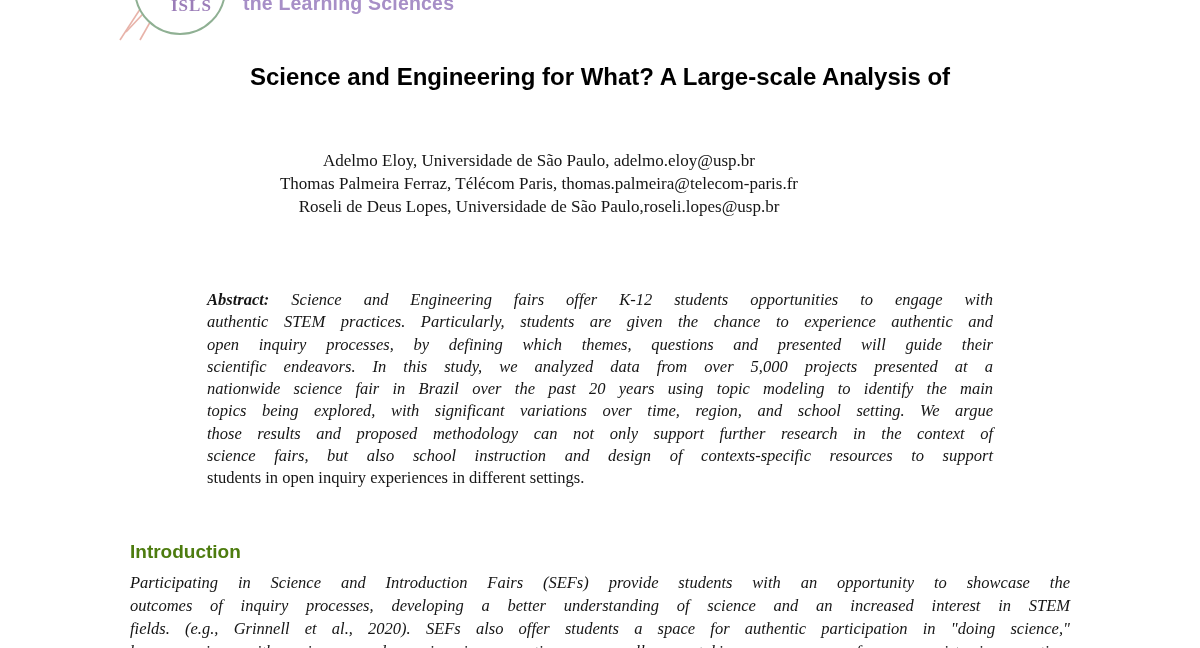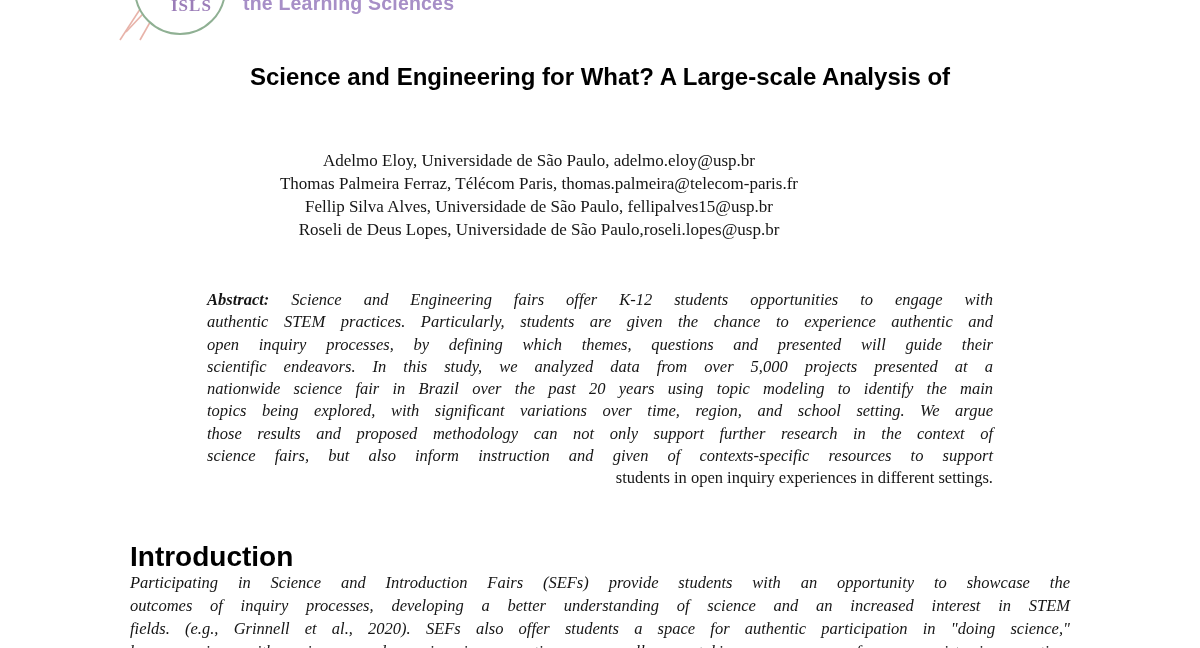--- a/index.html
+++ b/index.html
@@ -52,29 +52,29 @@
     color: #151515;
   }
 
   
   .abstract-block {
     position: absolute; left: 207px; top: 289px; width: 786px;
     font-size: 16.5px; line-height: 22.3px;
     color: #151515;
   }
   .jline { text-align: justify; text-align-last: justify; white-space: normal; font-style: italic; }
-  .jline-last { text-align: right; }
+  .jline-last { text-align: left; }
   .abs-label { font-weight: bold; }
 
   
   .intro-heading {
     position: absolute; left: 130px; top: 541px;
     font-family: "Liberation Sans", sans-serif;
-    font-weight: bold; font-size: 28px;
-    color: #000000;
+    font-weight: bold; font-size: 19px;
+    color: #4d7c0f;
   }
   .intro-block {
     position: absolute; left: 130px; top: 571px; width: 940px;
     font-size: 16.5px; line-height: 23px;
     color: #151515;
   }
 </style>
 </head>
 <body>
 
@@ -89,33 +89,32 @@
   <div class="logo-wordmark">the Learning Sciences</div>
 </div>
 
 <div class="title-block">
   <div>Science and Engineering for What? A Large-scale Analysis of</div>
 </div>
 
 <div class="authors-block">
   <div>Adelmo Eloy, Universidade de São Paulo, adelmo.eloy@usp.br</div>
   <div>Thomas Palmeira Ferraz, Télécom Paris, thomas.palmeira@telecom-paris.fr</div>
-  <div>Fellip Silva Alves, Universidade de São Paulo, fellipalves15@usp.br</div>
   <div>Roseli de Deus Lopes, Universidade de São Paulo,roseli.lopes@usp.br</div>
 </div>
 
 <div class="abstract-block">
   <div class="jline"><span class="abs-label">Abstract:</span><span> Science and Engineering fairs offer K-12 students opportunities to engage with</span></div>
   <div class="jline">authentic STEM practices. Particularly, students are given the chance to experience authentic and</div>
   <div class="jline">open inquiry processes, by defining which themes, questions and presented will guide their</div>
   <div class="jline">scientific endeavors. In this study, we analyzed data from over 5,000 projects presented at a</div>
   <div class="jline">nationwide science fair in Brazil over the past 20 years using topic modeling to identify the main</div>
   <div class="jline">topics being explored, with significant variations over time, region, and school setting. We argue</div>
   <div class="jline">those results and proposed methodology can not only support further research in the context of</div>
-  <div class="jline">science fairs, but also inform instruction and given of contexts-specific resources to support</div>
+  <div class="jline">science fairs, but also school instruction and design of contexts-specific resources to support</div>
   <div class="jline-last">students in open inquiry experiences in different settings.</div>
 </div>
 
 <div class="intro-heading">Introduction</div>
 
 <div class="intro-block">
   <div class="jline">Participating in Science and Introduction Fairs (SEFs) provide students with an opportunity to showcase the</div>
   <div class="jline">outcomes of inquiry processes, developing a better understanding of science and an increased interest in STEM</div>
   <div class="jline">fields. (e.g., Grinnell et al., 2020). SEFs also offer students a space for authentic participation in "doing science,"</div>
   <div class="jline">by engaging with science and engineering practices as well as taking on some of core epistemic practices</div>

